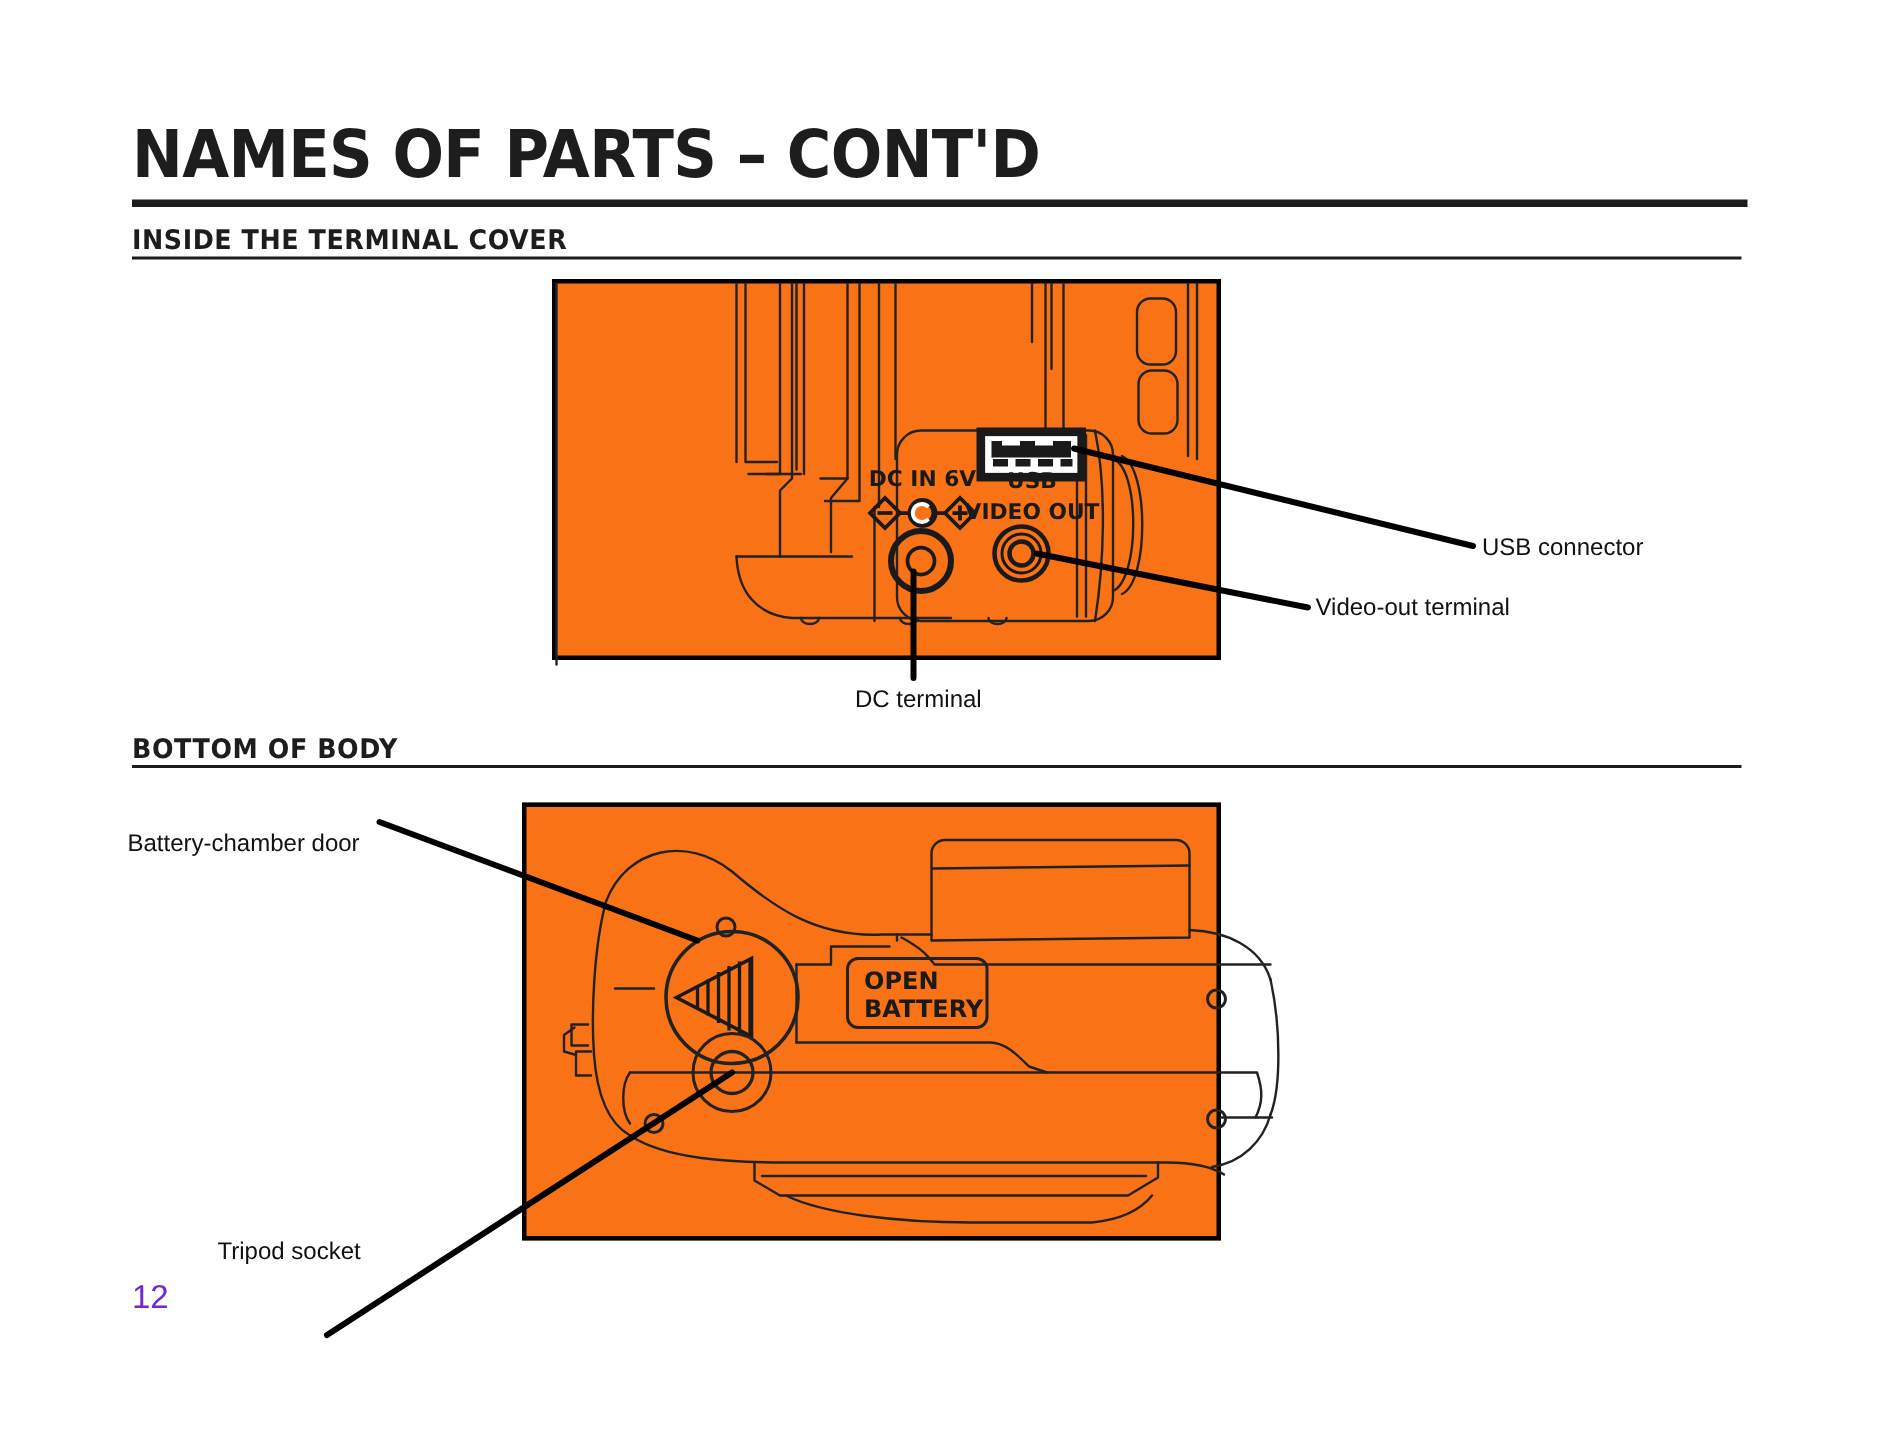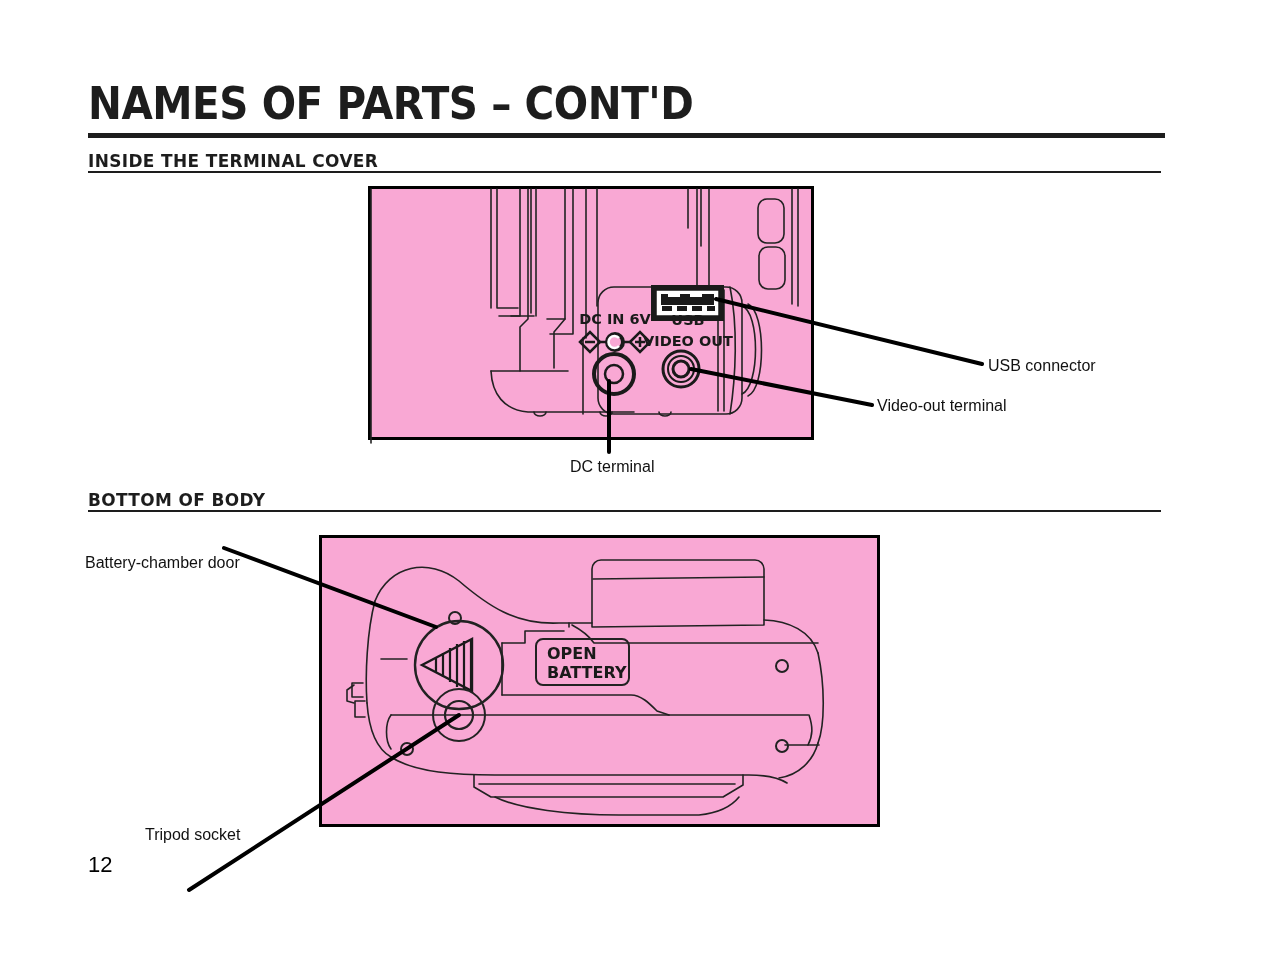--- a/index.html
+++ b/index.html
@@ -58,35 +58,35 @@
     background: #1d1d1d;
   }
   #heading-terminal { left: 88px; top: 150px; }
   #rule-terminal { left: 88px; top: 171px; width: 1073px; }
   #heading-bottom { left: 88px; top: 489px; }
   #rule-bottom { left: 88px; top: 510px; width: 1073px; }
 
   
   .figure-frame {
     position: absolute;
-    background: #f9a8d4;
+    background: #f97316;
     border: 3px solid #000000;
     box-sizing: border-box;
     overflow: visible;
   }
   #figure-terminal {
     left: 368px;
     top: 186px;
     width: 446px;
     height: 254px;
   }
   #figure-bottom {
-    left: 319px;
+    left: 348px;
     top: 535px;
-    width: 561px;
+    width: 466px;
     height: 292px;
   }
   .figure-frame svg {
     position: absolute;
     left: -3px;
     top: -3px;
     overflow: visible;
   }
 
   
@@ -113,21 +113,21 @@
     pointer-events: none;
   }
 
   
   #page-number {
     position: absolute;
     left: 88px;
     top: 852px;
     font-family: "Liberation Sans", sans-serif;
     font-size: 22px;
-    color: #000000;
+    color: #6d28d9;
   }
 </style>
 </head>
 <body>
 
 <div id="page-title">NAMES OF PARTS – CONT'D</div>
 <div id="title-rule"></div>
 
 <div id="heading-terminal" class="section-heading">INSIDE THE TERMINAL COVER</div>
 <div id="rule-terminal" class="section-rule"></div>

